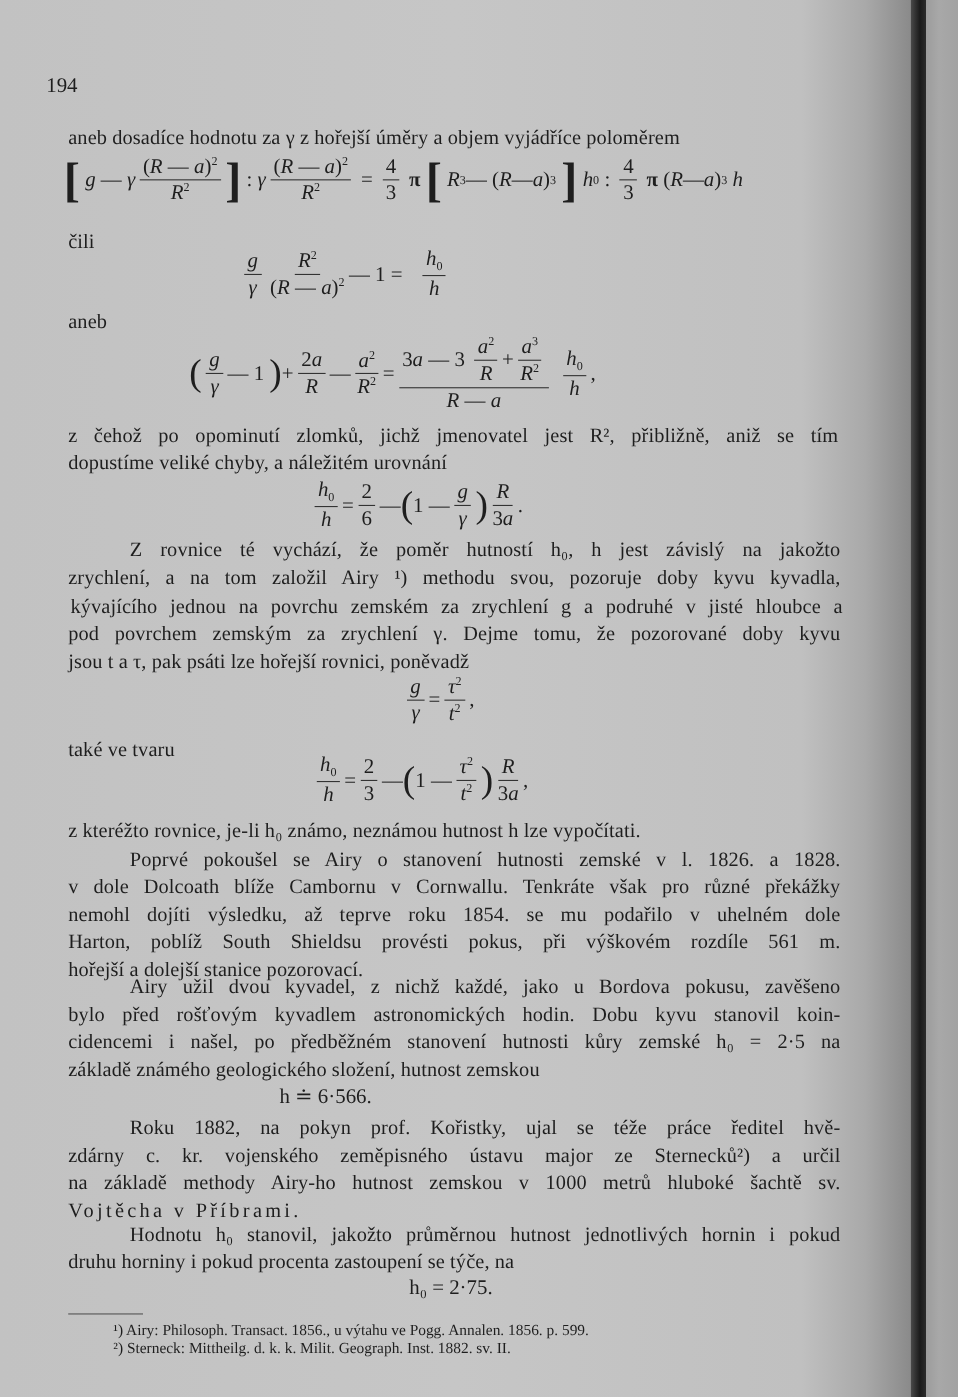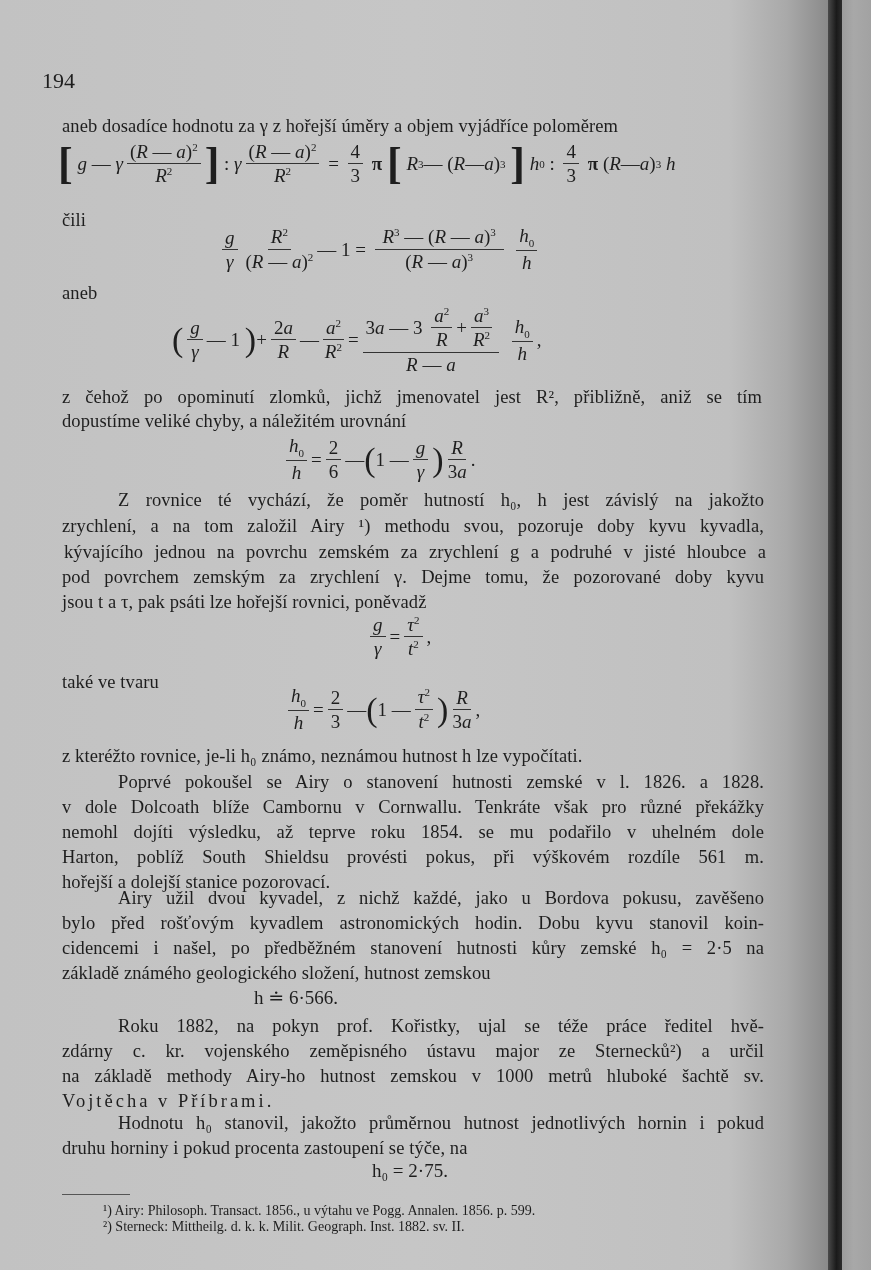--- a/index.html
+++ b/index.html
@@ -15,21 +15,21 @@
   }
   .gutter {
     position: absolute; left: 828px; top: 0; width: 14px; height: 1270px;
     background: linear-gradient(90deg, #4a4a4a, #1a1a1a 60%, #2c2c2c);
   }
   .edge {
     position: absolute; left: 842px; top: 0; width: 29px; height: 1270px;
     background: linear-gradient(90deg, #9c9c9c, #a8a8a8 40%, #a2a2a2);
   }
   .abs { position: absolute; white-space: nowrap; }
-  .pagenum { left: 42px; top: 68px; font-size: 22px; }
+  .pagenum { left: 42px; top: 68px; font-size: 19px; }
   .line { font-size: 18.5px; letter-spacing: 0.1px; text-align: center; }
   .just { text-align: justify; text-align-last: justify; white-space: normal; }
   i, .it { font-style: italic; }
   .eq { font-size: 19px; display: flex; align-items: center; }
   .frac { display: inline-flex; flex-direction: column; align-items: center; margin: 0 4px; line-height: 1.05; }
   .frac .num { border-bottom: 1px solid #333; padding: 0 3px 1px; }
   .frac .den { padding-top: 2px; }
   .big { font-size: 34px; line-height: 1; font-weight: 300; }
   .brk { font-size: 44px; line-height: 1; font-weight: bold; }
   sup { font-size: 11px; }
@@ -76,24 +76,20 @@
 <div class="abs eq" style="left:218px; top:226px;">
   <span class="frac">
       <span class="num"><i>g</i></span>
       <span class="den"><i>γ</i></span>
     </span>
   <span class="frac">
       <span class="num"><i>R</i><sup>2</sup></span>
       <span class="den">(<i>R</i> — <i>a</i>)<sup>2</sup></span>
     </span>
   — 1&nbsp;=&nbsp;
-  <span class="frac">
-      <span class="num">&nbsp;<i>R</i><sup>3</sup> — (<i>R</i> — <i>a</i>)<sup>3</sup>&nbsp;</span>
-      <span class="den">(<i>R</i> — <i>a</i>)<sup>3</sup></span>
-    </span>
   &nbsp;<span class="frac">
       <span class="num"><i>h</i><sub>0</sub></span>
       <span class="den"><i>h</i></span>
     </span>
 </div>
 
 <div class="abs line" style="left:62px; top:283px;">aneb</div>
 
 <div class="abs eq" style="left:172px; top:306px;">
   <span class="big">(</span>

